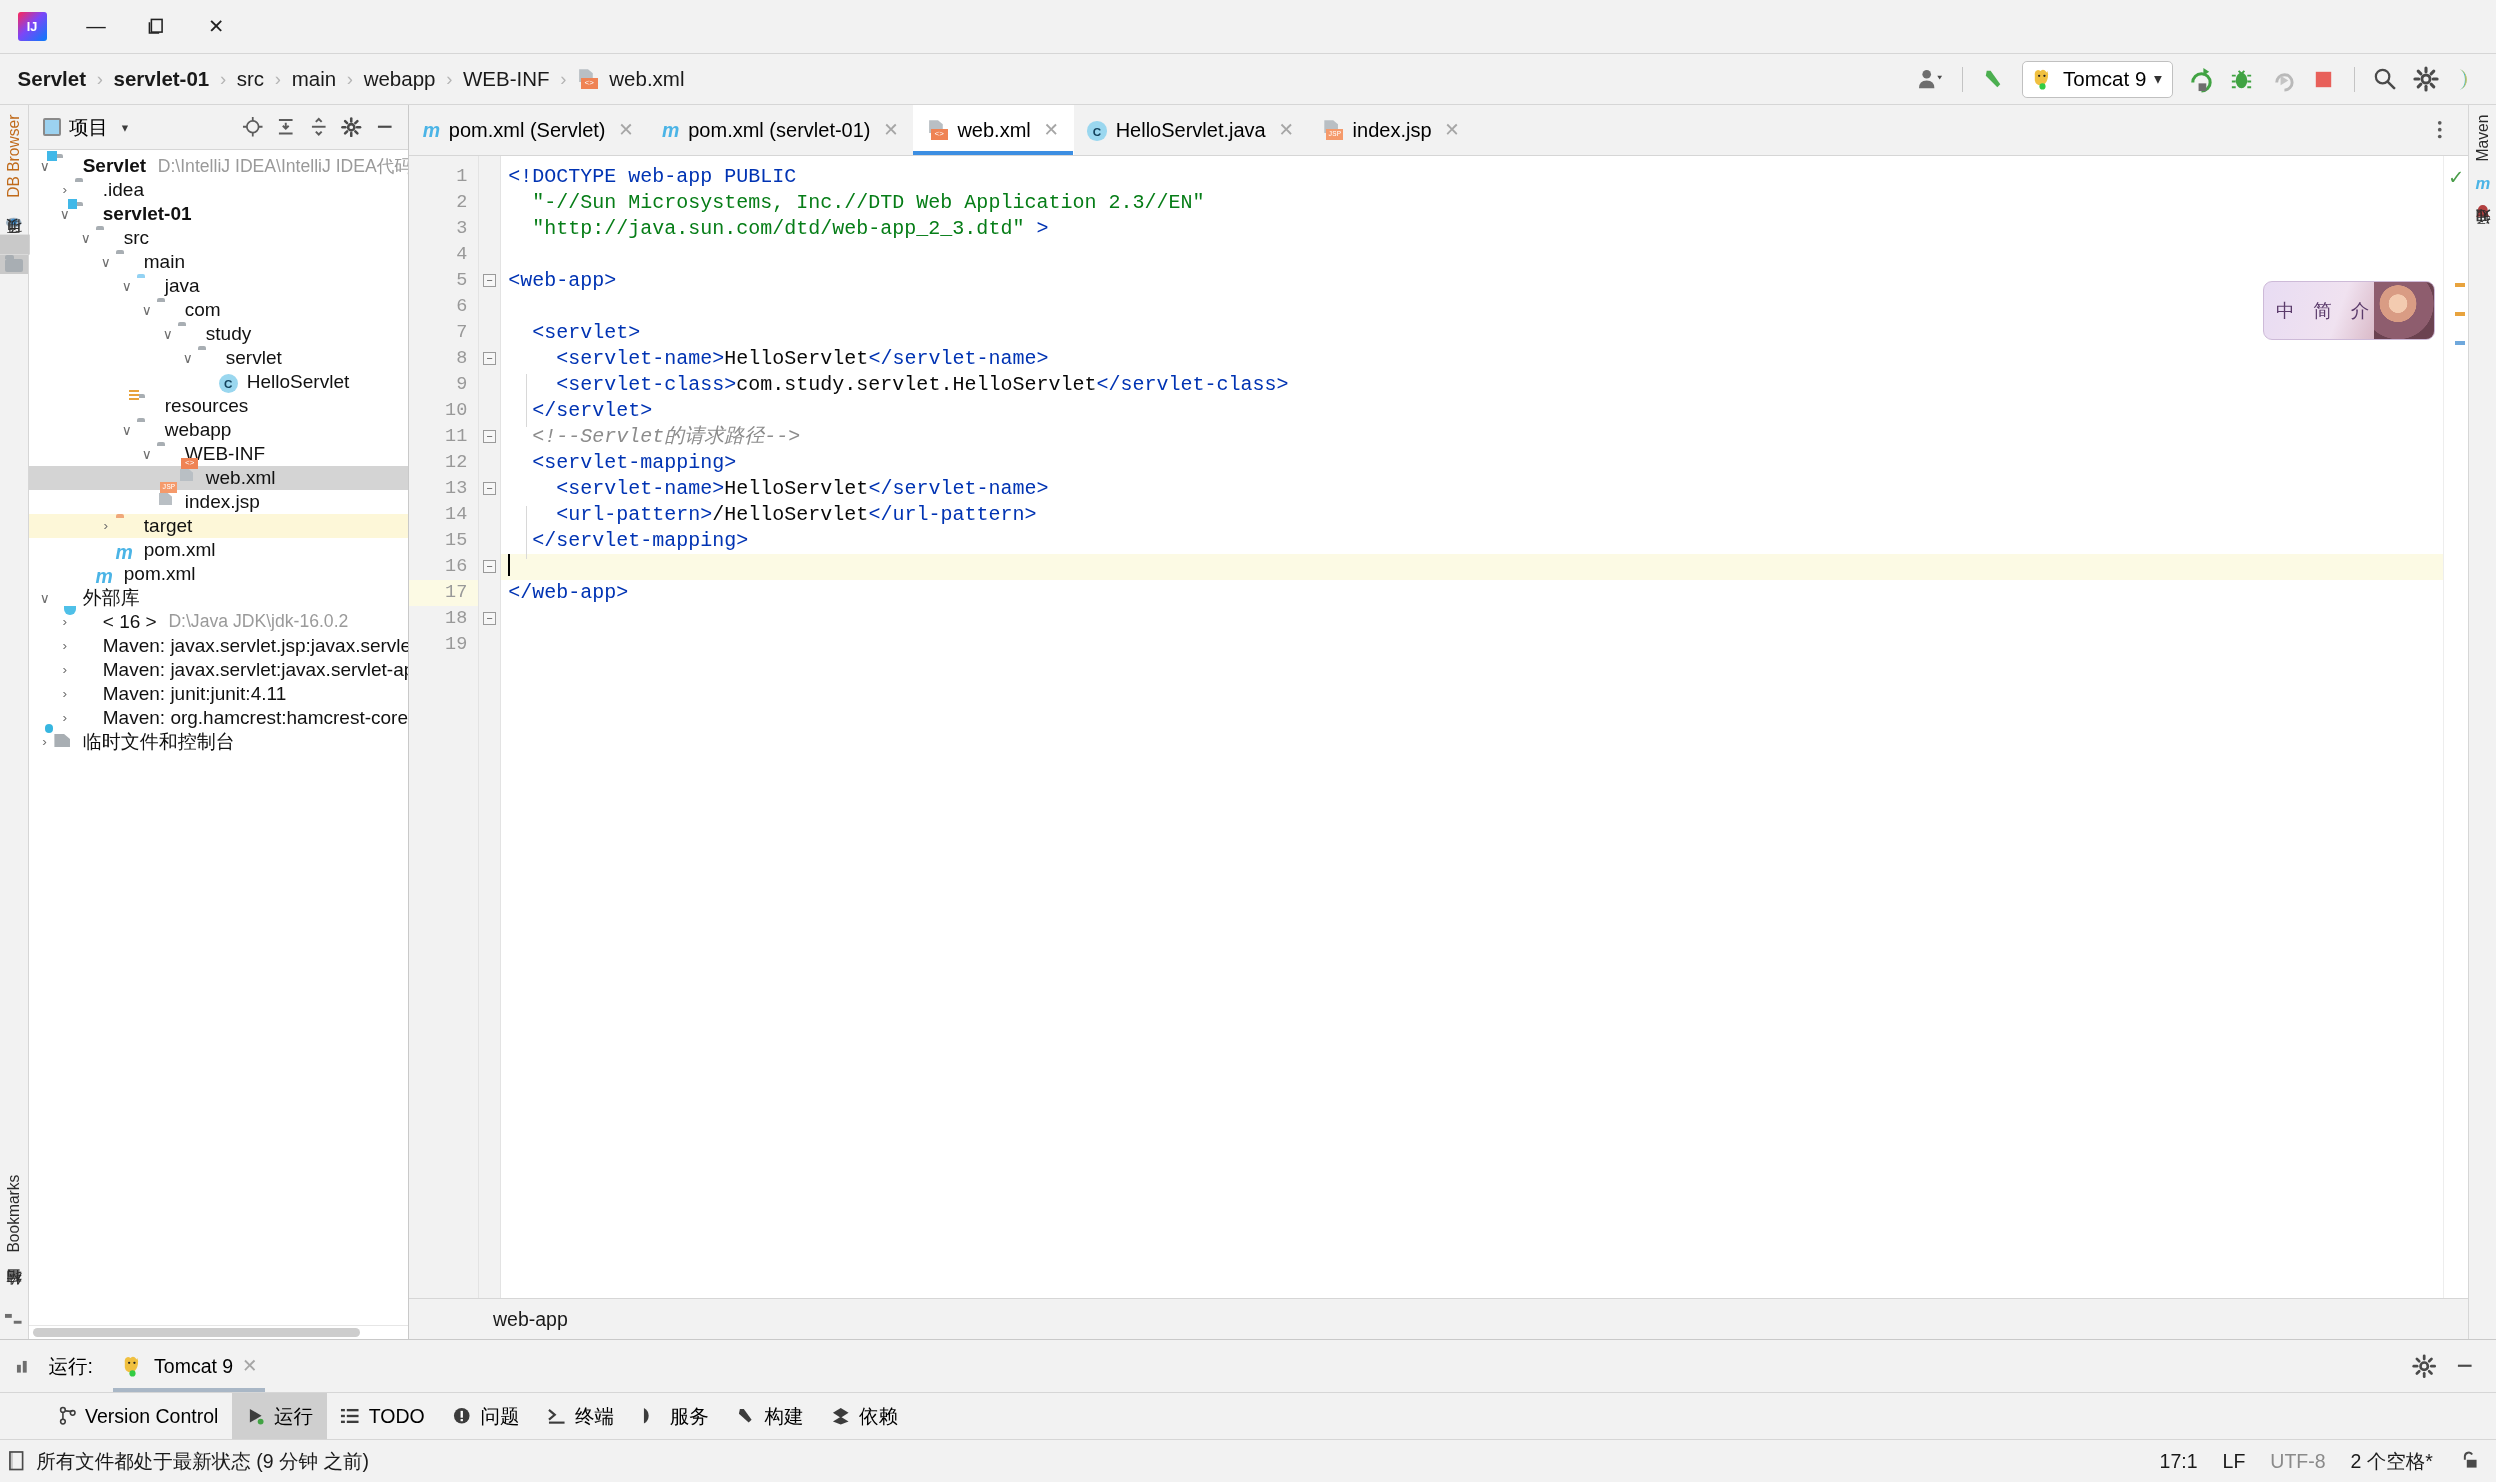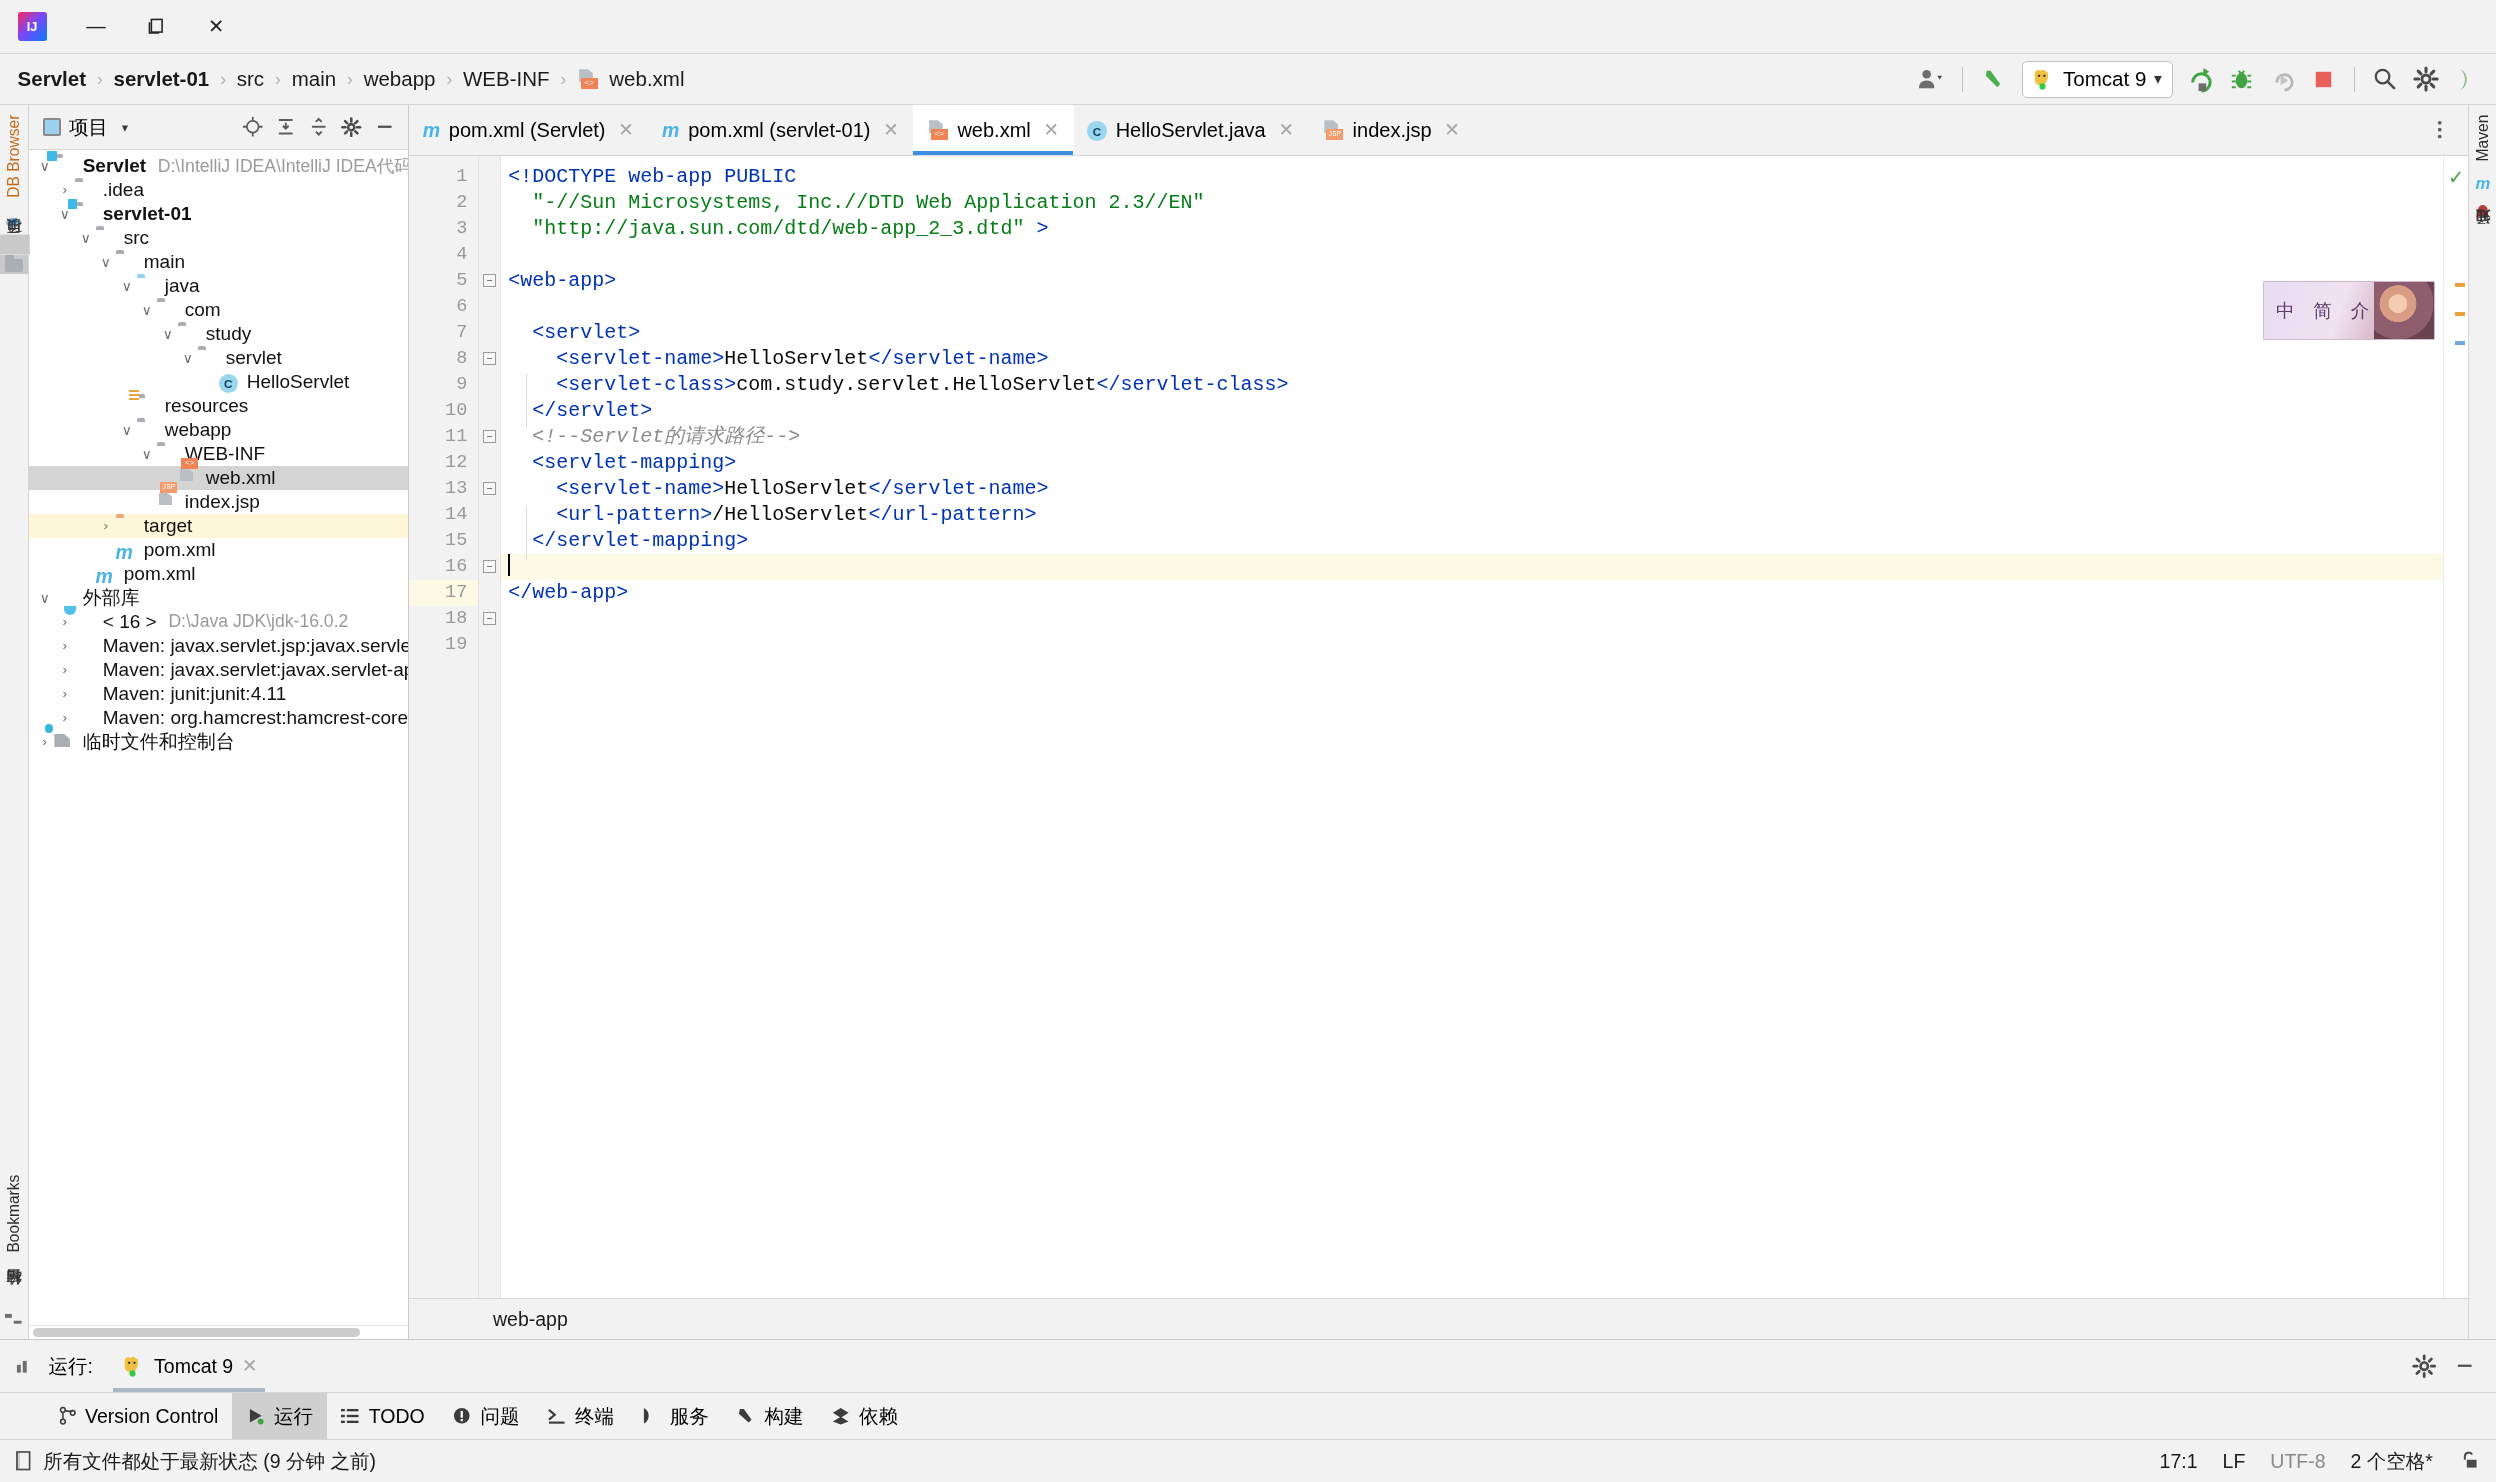--- a/index.html
+++ b/index.html
@@ -235,21 +235,21 @@
   .indentguide {
     position: absolute; width: 1px; background: #d8d8d8;
   }
   .markerbar {
     width: 25px; flex: 0 0 25px; background: #fff; border-left: 1px solid #ededed; position: relative;
   }
   .checkok { position: absolute; top: 9.8px; left: 3.9px; color: #4a9d4a; font-size: 19.5px; }
   .mk-warn { position: absolute; right: 2.9px; width: 9.8px; height: 3.9px; background: #e8a33d; }
   .mk-blue { position: absolute; right: 2.9px; width: 9.8px; height: 3.9px; background: #6fa8dc; }
   .floatimg {
-    position: absolute; right: 7.8px; top: 125px; width: 172px; height: 59px; border-radius: 1px;
+    position: absolute; right: 7.8px; top: 125px; width: 172px; height: 59px; border-radius: 9px;
     background: linear-gradient(110deg,#e8dcf3 0%,#f0e2f0 45%,#d9b8c6 70%,#c9a4b6 100%);
     border: 1px solid #cdbad8; display: flex; align-items: center; overflow: hidden;
   }
   .floatimg .fi-txt {
     font-size: 18.5px; color: #5b3b6b; letter-spacing: 3.9px; padding-left: 11.7px; white-space: nowrap;
   }
   .floatimg .fi-av {
     margin-left: auto; width: 60px; height: 57px;
     background: radial-gradient(circle at 40% 38%,#f3cbb0 0 18%,#d99c84 19% 36%,#8e5d6e 37% 70%,#6b4250 71% 100%);
   }
@@ -289,21 +289,21 @@
   }
   .twbtn {
     display: flex; align-items: center; gap: 8.8px; font-size: 19.5px; padding: 5.9px 13.7px; height: 100%;
     white-space: nowrap;
   }
   .twbtn.active { background: #cfcfcf; }
 
   
   .statusbar {
     height: 43px; flex: 0 0 43px; display: flex; align-items: center;
-    background: #f2f2f2; border-top: 1px solid #d6d6d6; font-size: 19.5px; padding-left: 14px;
+    background: #f2f2f2; border-top: 1px solid #d6d6d6; font-size: 19.5px; padding-left: 7px;
   }
   .sb-left { display: flex; align-items: center; gap: 9.8px; color: #1a1a1a; }
   .sb-right { margin-left: auto; display: flex; align-items: center; gap: 25px; padding-right: 17.6px; }
   .sb-item { color: #1a1a1a; white-space: nowrap; }
   .sb-item.dim { color: #8a8a8a; }
 
   svg { display: block; }
 </style>
 </head>
 <body>

